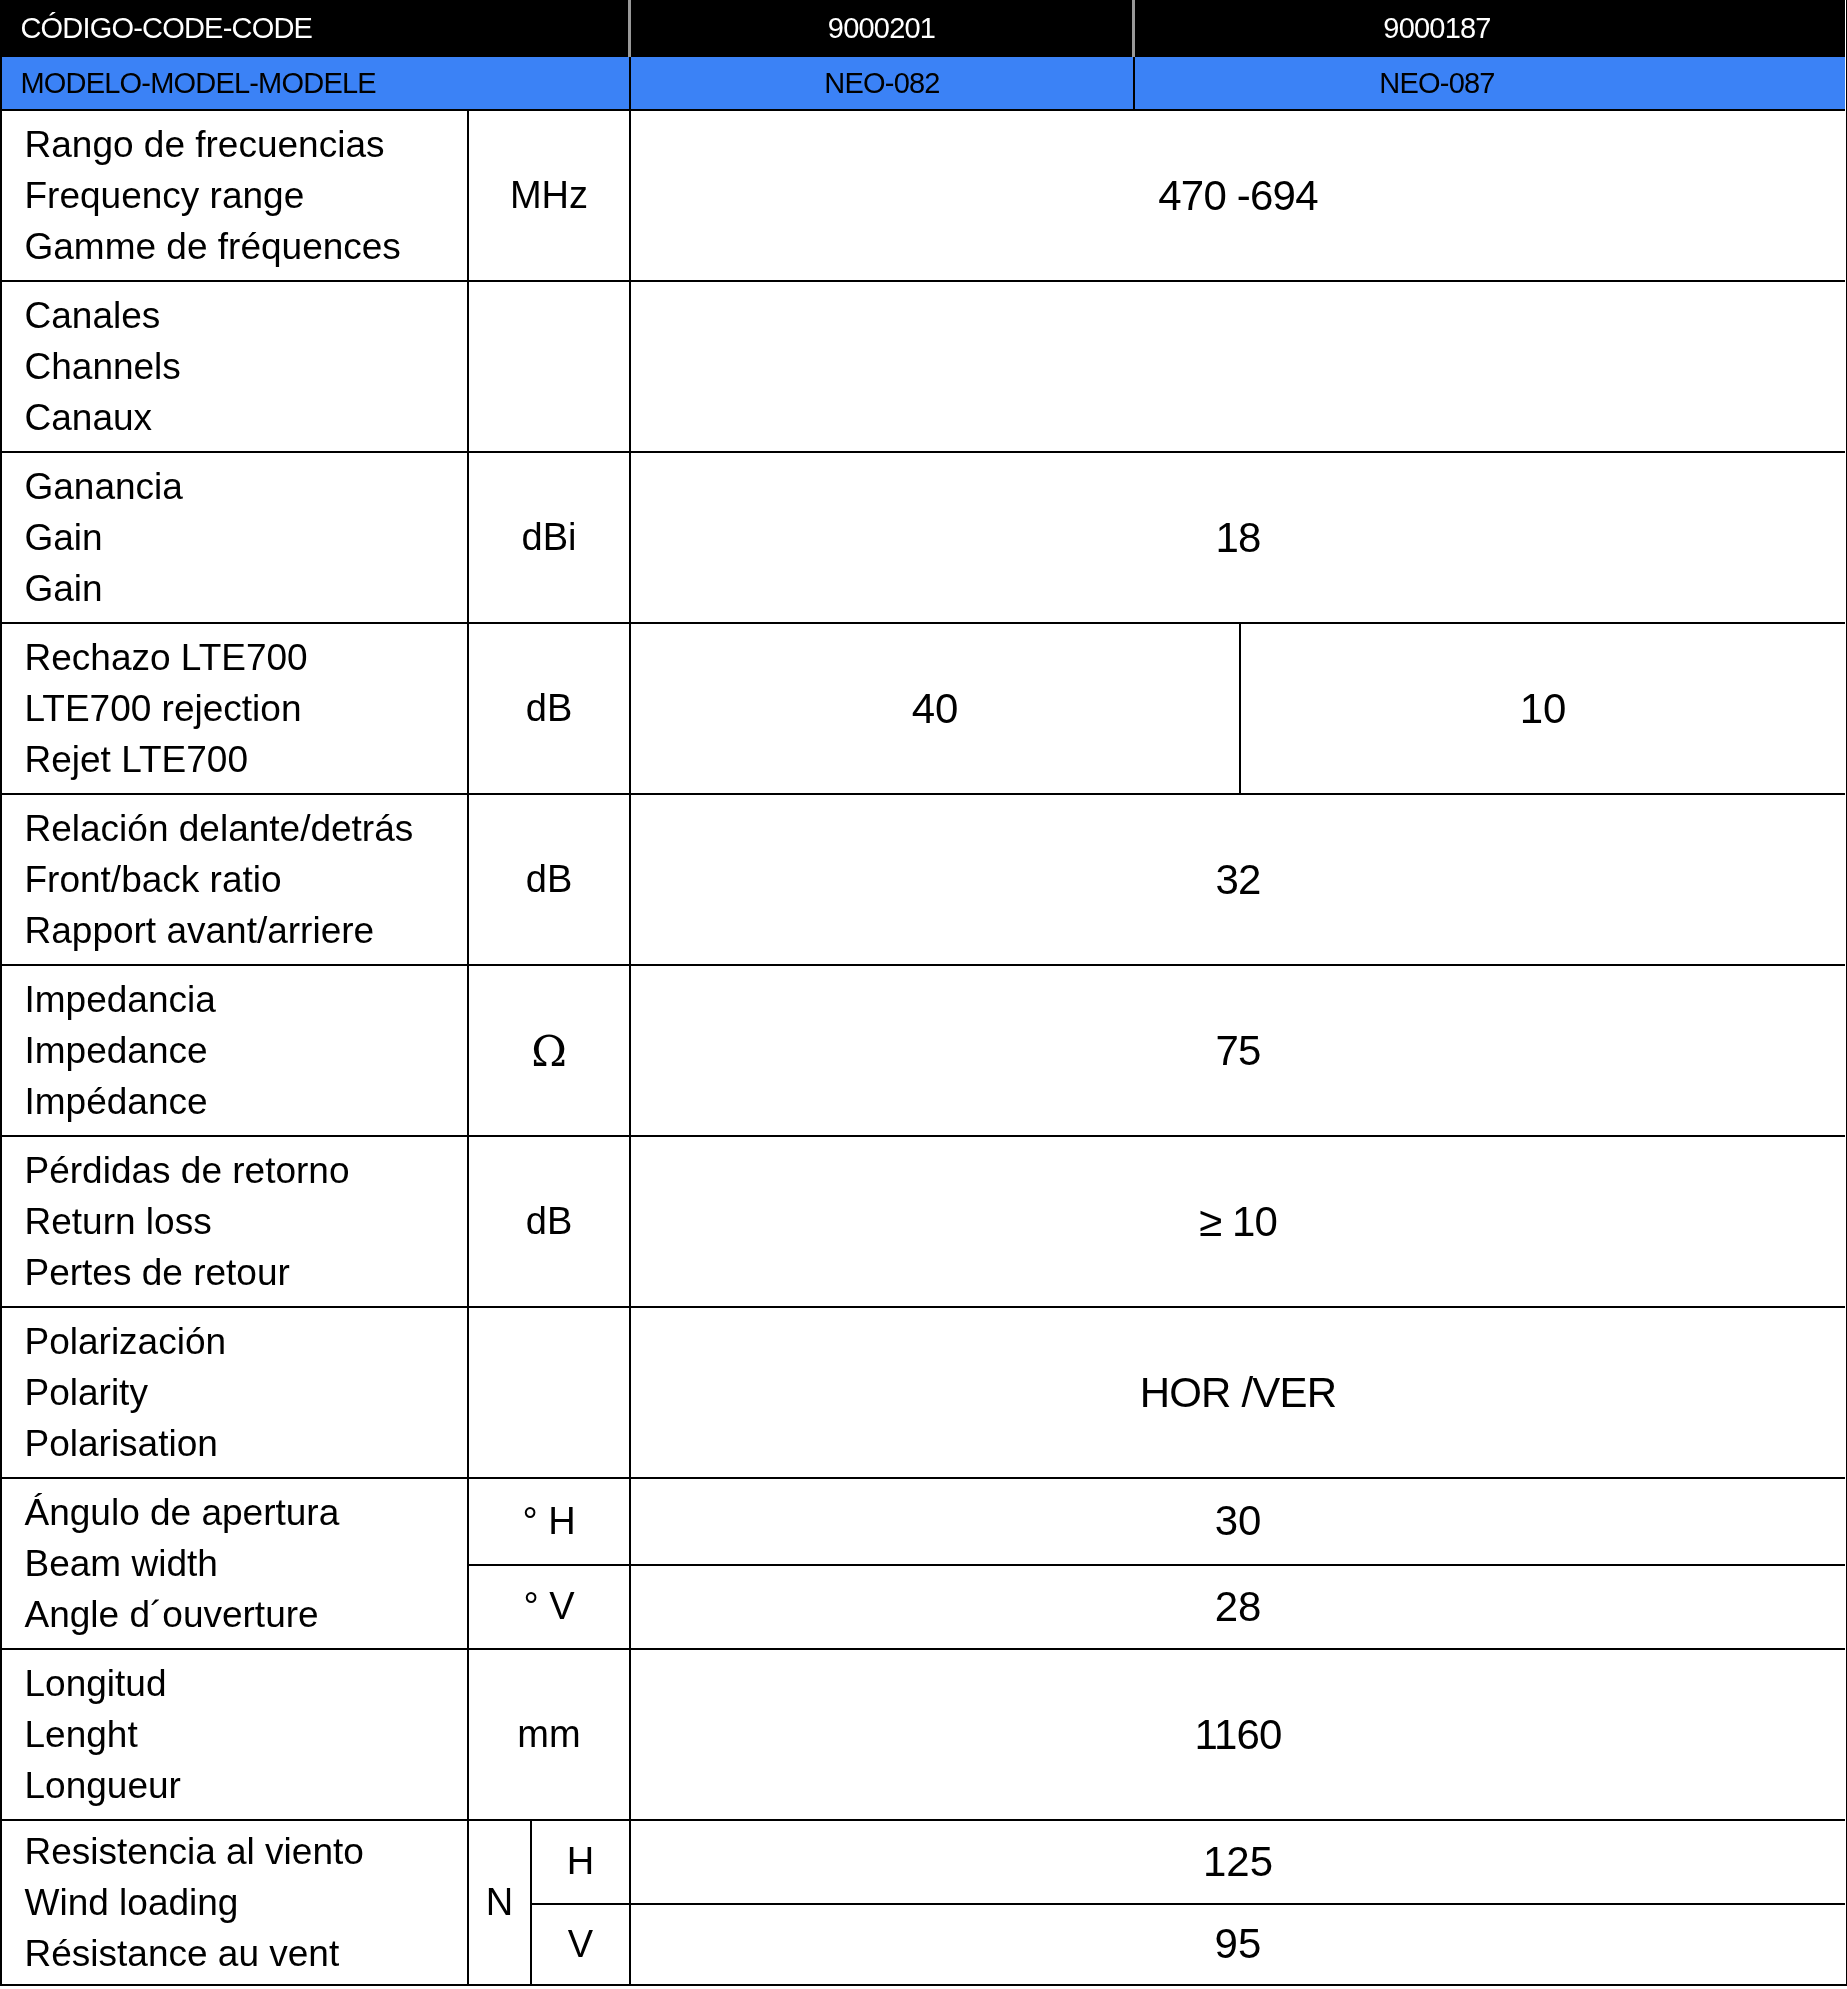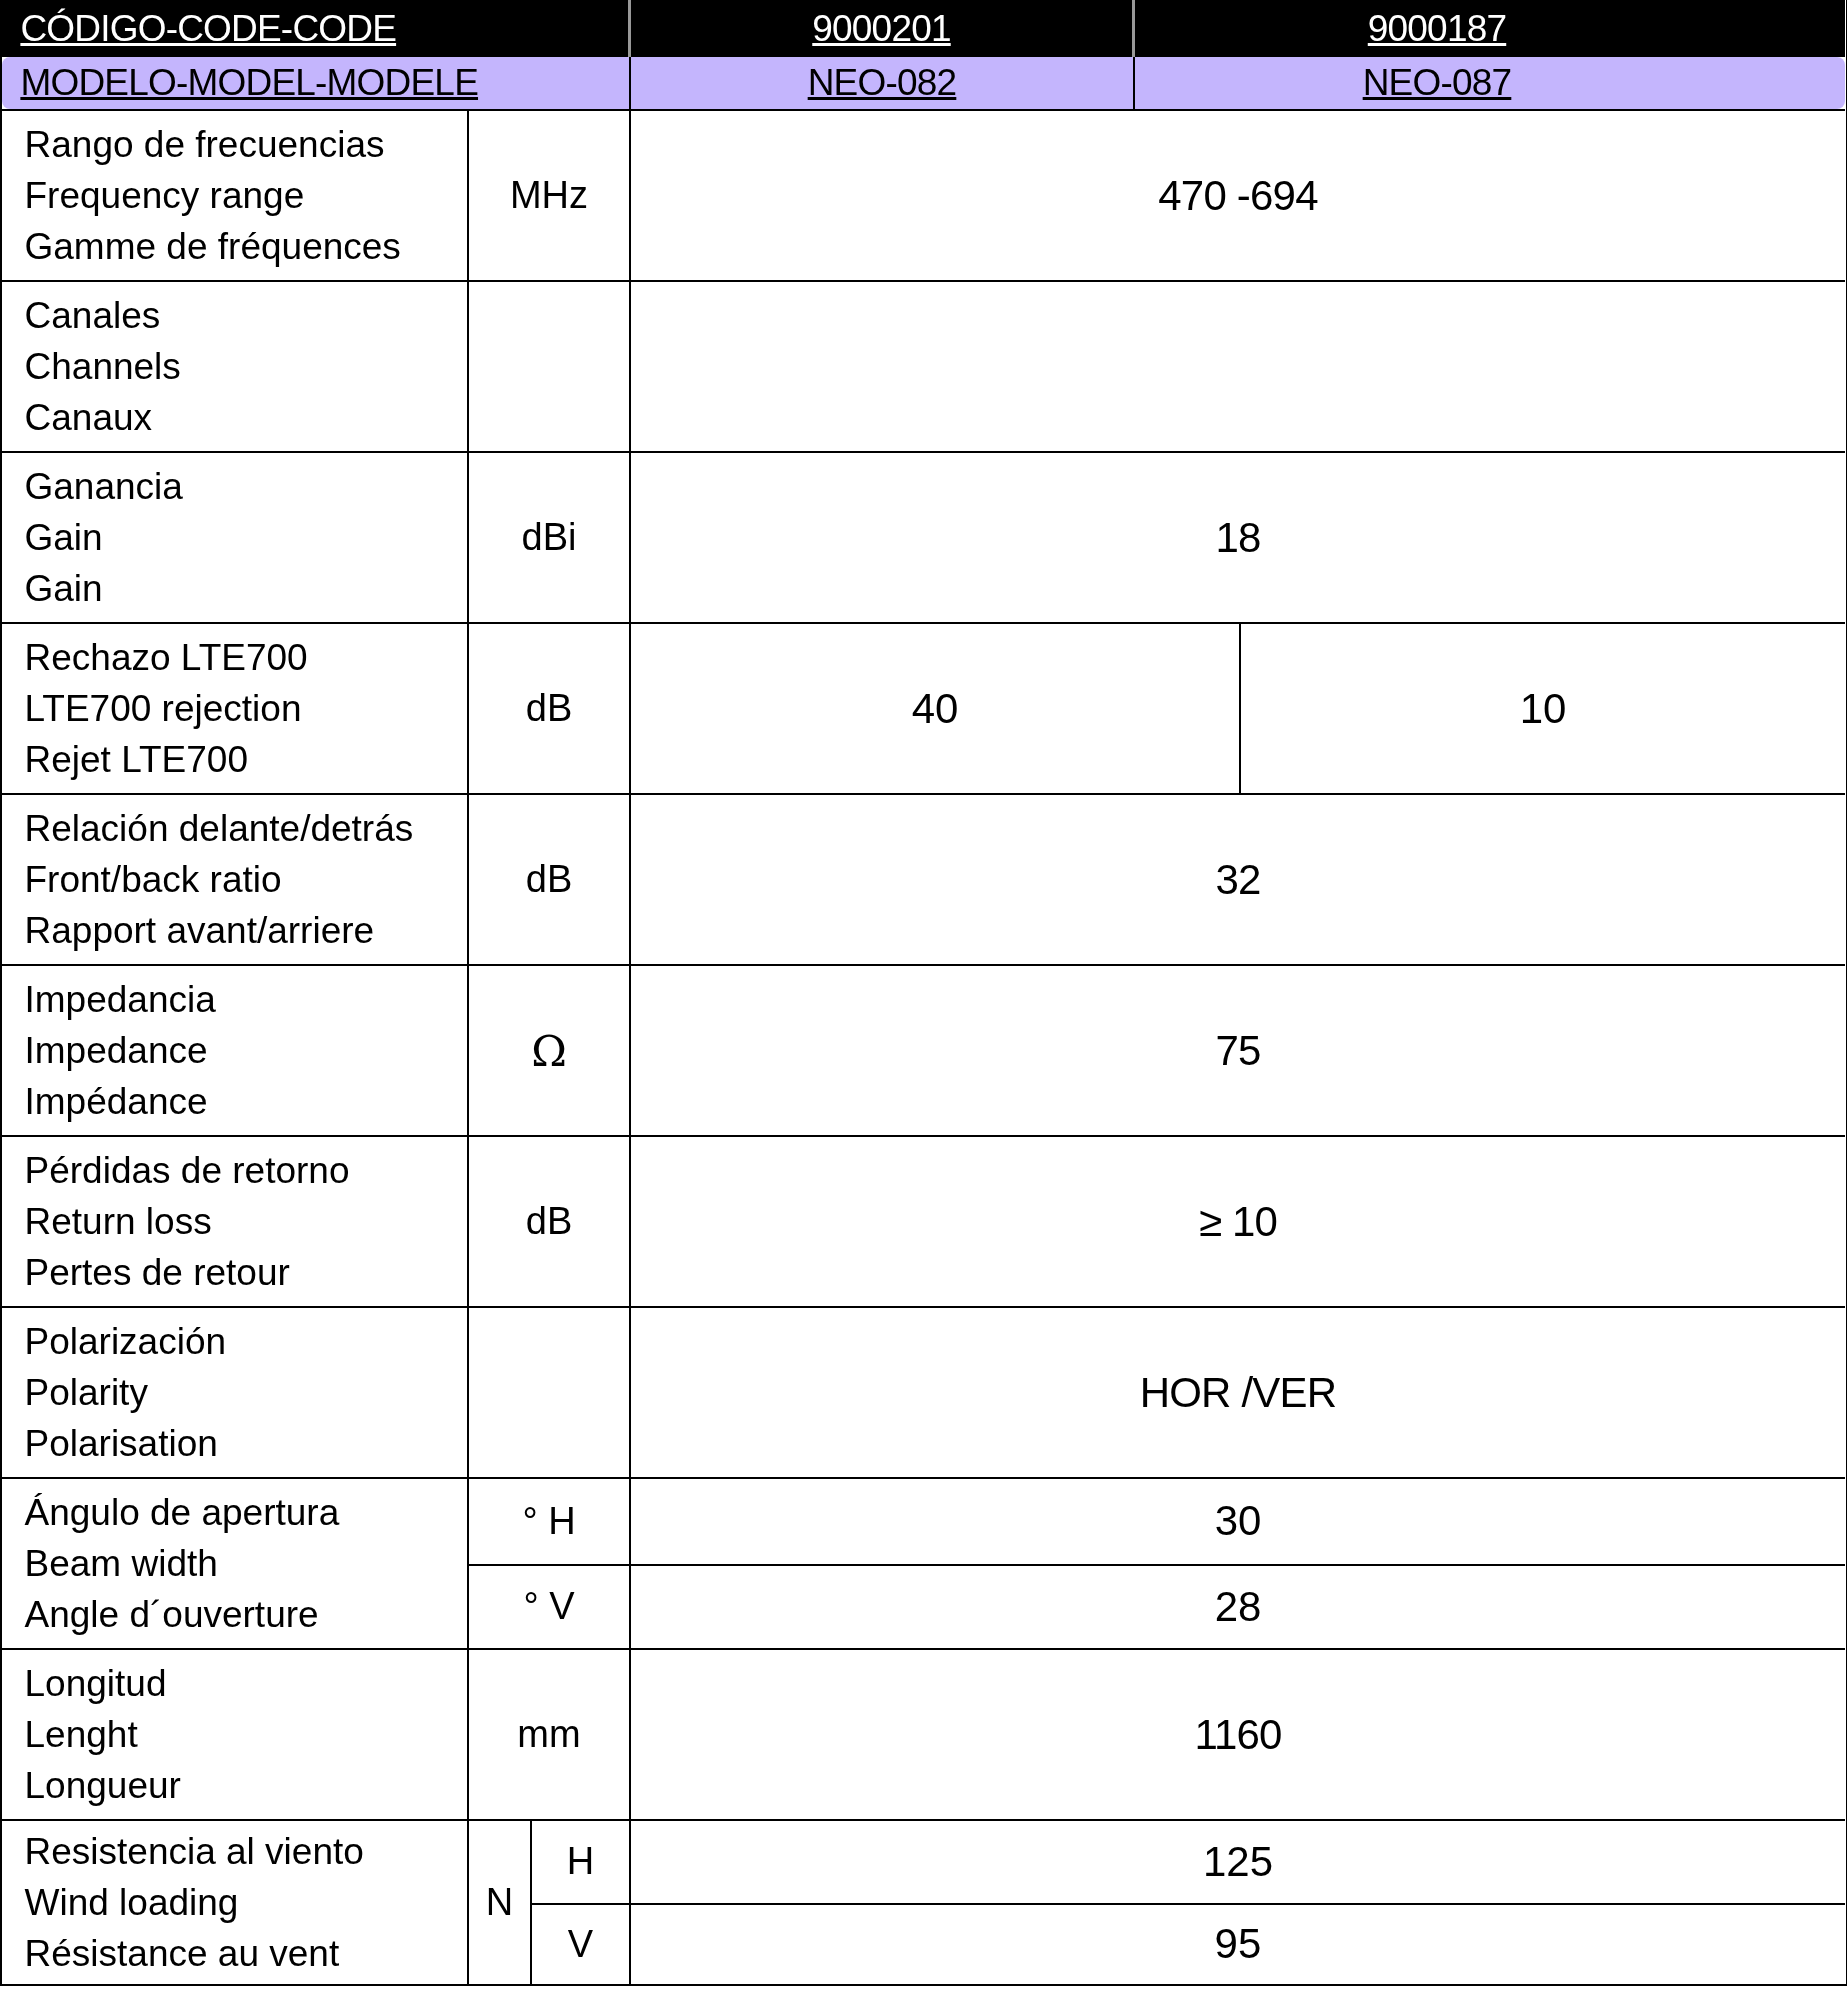--- a/index.html
+++ b/index.html
@@ -9,29 +9,29 @@
     font-family:"Liberation Sans", sans-serif; color:#000;
   }
   .tbl {
     width:1848px;
     border-left:2.5px solid #000; border-right:2.5px solid #000; border-bottom:2.5px solid #000;
   }
   .row { display:flex; width:1843px; }
 
   
   .row-code { height:57px; background:#000000; color:#ffffff; }
-  .row-model { height:52px; background:#c4b5fd; color:#000000;border-radius:8px; }
+  .row-model { height:52px; background:#3b82f6; color:#000000; }
   .hd-label { width:629px; display:flex; align-items:center; padding-left:18.4px; }
   .row-code  .hd-label { border-right:3.3px solid #999999; }
   .row-model .hd-label { border-right:2.5px solid #000000; }
   .hd-col1 { width:504px; display:flex; align-items:center; justify-content:center; }
   .row-code  .hd-col1 { border-right:3.3px solid #999999; }
   .row-model .hd-col1 { border-right:2.5px solid #000000; }
   .hd-col2 { width:604px; display:flex; align-items:center; justify-content:center; }
-  .hd-text { font-size:37px; letter-spacing:-0.8px; white-space:nowrap;text-decoration:underline; }
+  .hd-text { font-size:29px; letter-spacing:-0.8px; white-space:nowrap; }
 
   
   .spec { border-top:2.5px solid #000; height:171px; }
   .c-label {
     width:467px; border-right:2.5px solid #000;
     display:flex; flex-direction:column; justify-content:center;
     padding-left:22.5px;
   }
   .c-label div { font-size:37px; line-height:51px; white-space:nowrap; }
   .c-unit {

